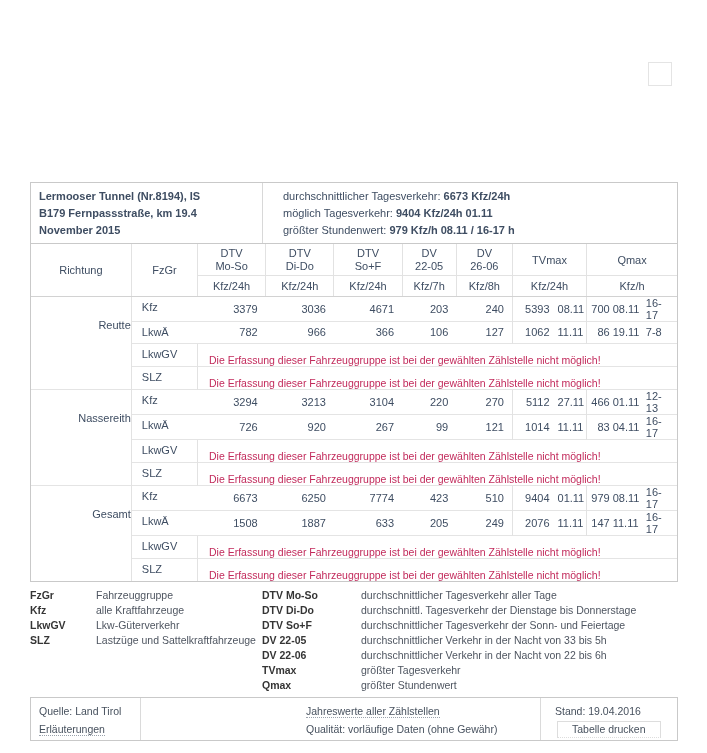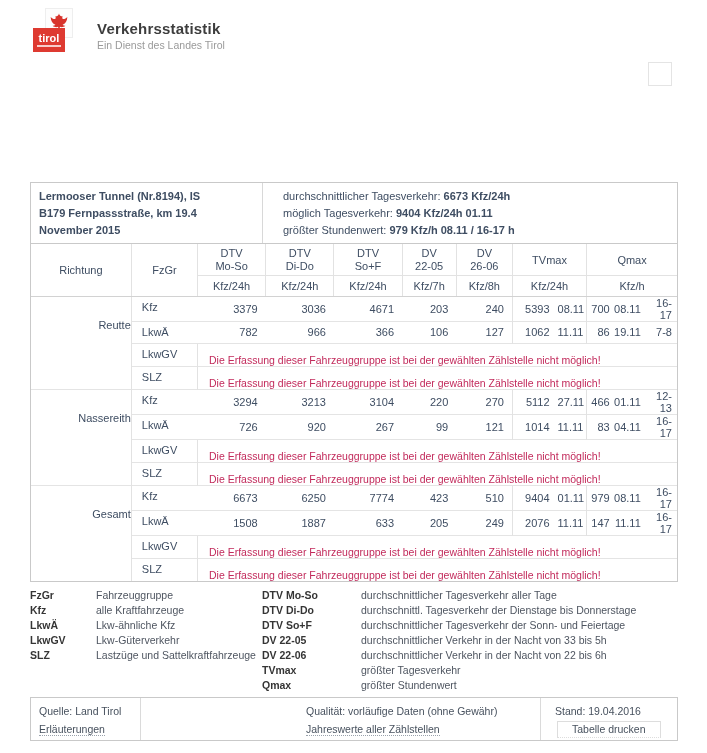--- a/index.html
+++ b/index.html
@@ -39,21 +39,21 @@
   .stats thead td.unit { height:21px; text-align:center; border-top:1px solid #e2e2e2; }
   .stats thead .rowspan-head { text-align:center; vertical-align:middle; }
   .stats thead th, .stats thead td { border-bottom:0; }
   .stats thead tr.units td, .stats th[rowspan] { border-bottom:1px solid #d2d2d2; }
   .sepL { border-left:1px solid #e2e2e2; }
 
   .stats tbody td { height:22px; border-top:1px solid #e4e4e4; }
   .stats tbody td.richtung { text-align:right; vertical-align:top; padding-top:22px; }
   .stats tbody td.fzgr { text-align:left; padding-left:10px; vertical-align:top; padding-top:4px; border-left:1px solid #e2e2e2; }
   .stats tbody td.num { text-align:right; padding-right:8px; }
-  .stats tbody td.dt { text-align:right; padding-right:5px; }
+  .stats tbody td.dt { padding-right:5px; }
   .stats tbody td.msg { height:23px; text-align:left; padding:10px 0 0 11px; font-size:10.5px; color:var(--message-red,#c22a5b); border-left:1px solid #e2e2e2; white-space:nowrap; }
 
   
   .legend { position:absolute; left:30px; top:588px; width:648px; display:grid; grid-template-columns:232px 1fr; font-size:10.5px; }
   .legend .lrow { line-height:15px; white-space:nowrap; }
   .legend .term { display:inline-block; font-weight:bold; color:#353535; }
   .legend-left .term { width:66px; }
   .legend-right .term { width:99px; }
   .legend .def { color:#4e5560; }
 
@@ -64,37 +64,20 @@
   .f-mid { border-right:1px solid #dadada; padding-left:165px; }
   .f-right { padding-left:14px; }
   .f-link { color:#47515e; text-decoration:none; border-bottom:1px dotted #9aa2ac; cursor:pointer; }
   .print-btn { display:inline-block; margin-top:1px; margin-left:2px; padding:1px 14px 2px 14px; font-size:10.5px; color:#47515e; background:#fff; border:1px solid #ddd; border-bottom-style:dotted; cursor:pointer; font-family:"Liberation Sans", sans-serif; }
 </style>
 </head>
 <body>
 
 <div class="page">
 
-  <div class="brand">
-    <div class="logo">
-      <div class="eagle-box">
-        <svg width="22" height="24" viewBox="0 0 24 24">
-            <path fill="#d8342c" d="M12 1.5c-.4 2-1.9 3.2-4.2 3.4.8.9.8 1.8.1 2.7-1.9.2-3.7-.6-5-2.2.1 4.3 2.2 7.3 5.2 8.6-.9.8-1.9 1.1-3 1 1.6 1.6 4 2 5.9 1.2l.4 2.2h-1.6l1.3 2.3h1.8l1.3-2.3h-1.6l.4-2.2c1.9.8 4.3.4 5.9-1.2-1.1.1-2.1-.2-3-1 3-1.3 5.1-4.3 5.2-8.6-1.3 1.6-3.1 2.4-5 2.2-.7-.9-.7-1.8.1-2.7C13.9 4.7 12.4 3.5 12 1.5z"></path>
-          </svg>
-      </div>
-      <div class="red-box">
-        <span>tirol</span>
-        <span class="sub-line"></span>
-      </div>
-    </div>
-    <div class="titles">
-      <div class="title">Verkehrsstatistik</div>
-      <div class="subtitle">Ein Dienst des Landes Tirol</div>
-    </div>
-  </div>
 
   <div class="empty-box"></div>
 
   <div class="doc">
 
     <div class="info-block">
       <div class="info-left">
         <div>Lermooser Tunnel (Nr.8194), IS</div>
         <div>B179 Fernpassstraße, km 19.4</div>
         <div>November 2015</div>
@@ -253,43 +236,42 @@
           <td class="msg" colspan="10">Die Erfassung dieser Fahrzeuggruppe ist bei der gewählten Zählstelle nicht möglich!</td>
         </tr>
       </tbody>
     </table>
   </div>
 
   <div class="legend">
     <div class="legend-left">
       <div class="lrow"><span class="term">FzGr</span><span class="def">Fahrzeuggruppe</span></div>
       <div class="lrow"><span class="term">Kfz</span><span class="def">alle Kraftfahrzeuge</span></div>
-      <div class="lrow"><span class="term">LkwÄ</span><span class="def">Lkw-ähnliche Kfz</span></div>
       <div class="lrow"><span class="term">LkwGV</span><span class="def">Lkw-Güterverkehr</span></div>
       <div class="lrow"><span class="term">SLZ</span><span class="def">Lastzüge und Sattelkraftfahrzeuge</span></div>
     </div>
     <div class="legend-right">
       <div class="lrow"><span class="term">DTV Mo-So</span><span class="def">durchschnittlicher Tagesverkehr aller Tage</span></div>
       <div class="lrow"><span class="term">DTV Di-Do</span><span class="def">durchschnittl. Tagesverkehr der Dienstage bis Donnerstage</span></div>
       <div class="lrow"><span class="term">DTV So+F</span><span class="def">durchschnittlicher Tagesverkehr der Sonn- und Feiertage</span></div>
       <div class="lrow"><span class="term">DV 22-05</span><span class="def">durchschnittlicher Verkehr in der Nacht von 33 bis 5h</span></div>
       <div class="lrow"><span class="term">DV 22-06</span><span class="def">durchschnittlicher Verkehr in der Nacht von 22 bis 6h</span></div>
       <div class="lrow"><span class="term">TVmax</span><span class="def">größter Tagesverkehr</span></div>
       <div class="lrow"><span class="term">Qmax</span><span class="def">größter Stundenwert</span></div>
     </div>
   </div>
 
   <div class="footer">
     <div class="f-cell f-left">
       <div>Quelle: Land Tirol</div>
       <div><a class="f-link">Erläuterungen</a></div>
     </div>
     <div class="f-cell f-mid">
+      <div><a class="f-link">Jahreswerte aller Zählstellen</a></div>
       <div>Qualität: vorläufige Daten (ohne Gewähr)</div>
-      <div><a class="f-link">Jahreswerte aller Zählstellen</a></div>
     </div>
     <div class="f-cell f-right">
       <div>Stand: 19.04.2016</div>
       <div><button class="print-btn">Tabelle drucken</button></div>
     </div>
   </div>
 
 </div>
 
 </body></html>

